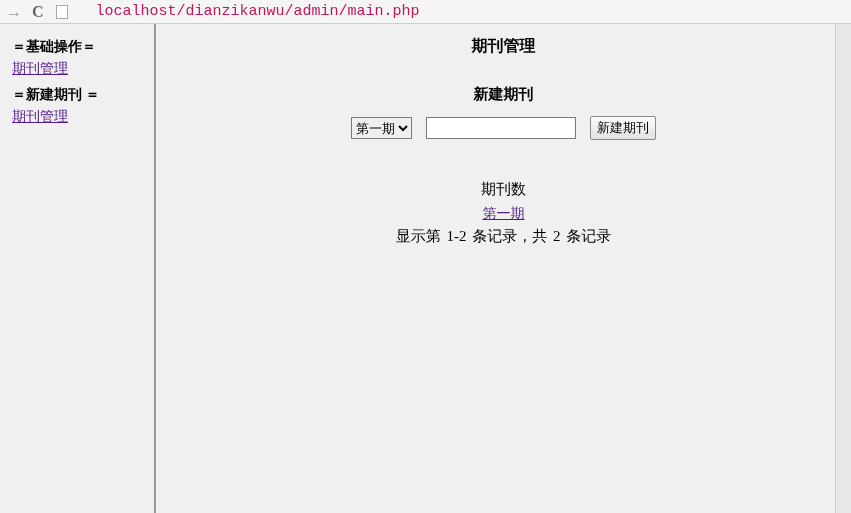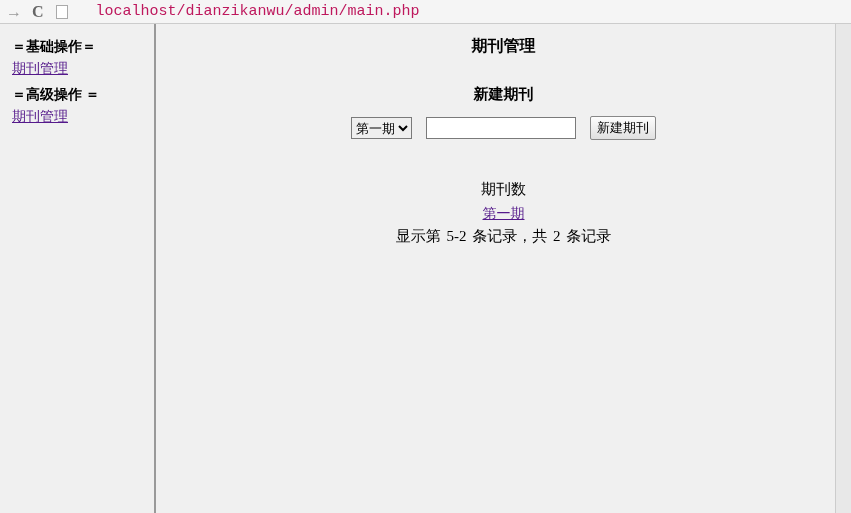--- a/index.html
+++ b/index.html
@@ -147,35 +147,35 @@
   <span class="nav-arrow">→</span>
   <span class="reload-icon">C</span>
   <span class="page-icon"></span>
   <span class="url-text">localhost/dianzikanwu/admin/main.php</span>
 </div>
 
 <div class="content-area">
   <div class="sidebar">
     <div class="sidebar-section-title">＝基础操作＝</div>
     <a class="sidebar-link">期刊管理</a>
-    <div class="sidebar-section-title">＝高级操作 ＝</div>
+    <div class="sidebar-section-title">＝新建期刊 ＝</div>
     <a class="sidebar-link">期刊管理</a>
   </div>
 
   <div class="main-panel">
     <div class="main-title">期刊管理</div>
     <div class="sub-title">新建期刊</div>
 
     <div class="form-row">
       <select class="select-field">
         <option>第一期</option>
       </select>
       <input type="text" class="text-input" value="" style="">
       <button class="create-btn">新建期刊</button>
     </div>
 
     <div class="count-title">期刊数</div>
     <a class="issue-link">第一期</a>
-    <div class="record-summary">显示第 5-2 条记录，共 2 条记录</div>
+    <div class="record-summary">显示第 1-2 条记录，共 2 条记录</div>
 
     <div class="vscroll"></div>
   </div>
 </div>
 
 </body></html>

